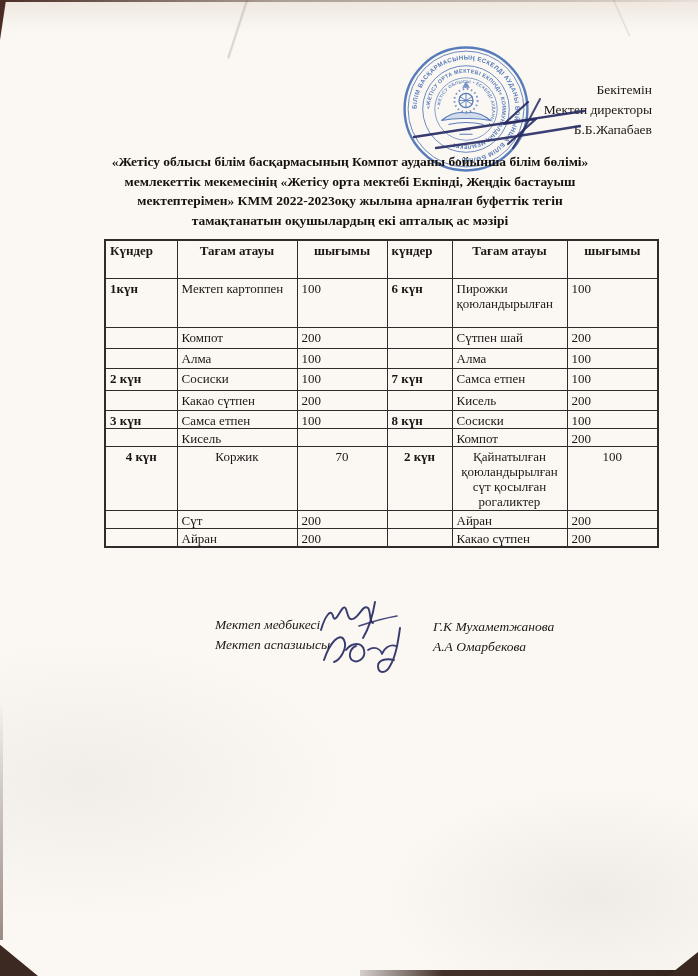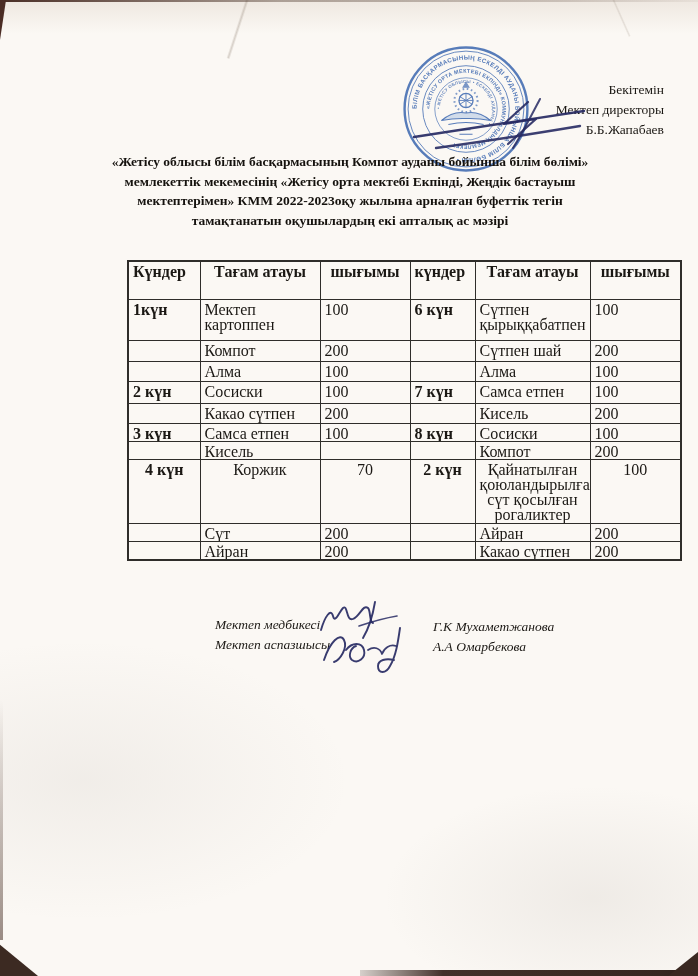--- a/index.html
+++ b/index.html
@@ -33,37 +33,37 @@
   .edge.bl-wedge{left:0;top:938px;width:38px;height:38px;background:#3c2a22;clip-path:polygon(0 18%,0 100%,100% 100%);}
   .edge.bottom-strip{left:360px;top:970px;width:332px;height:6px;background:linear-gradient(90deg,rgba(67,48,40,.2),#43302a 25%,#372620 90%,#2e201b);}
   .edge.br-wedge{left:668px;top:952px;width:30px;height:24px;background:#3a2821;clip-path:polygon(100% 0,100% 100%,0 100%);}
 
   
   .stamp{position:absolute;left:393px;top:36px;width:146px;height:146px;opacity:.92;}
   .stamp text{fill:#4a72b5;font-family:"Liberation Sans","DejaVu Sans",sans-serif;font-weight:bold;}
 
   
   .approval{
-    position:absolute;left:512px;top:80px;width:152px;
+    position:absolute;left:500px;top:80px;width:152px;
     text-align:right;font-size:13.5px;line-height:20px;white-space:nowrap;
   }
   .sig-director{position:absolute;left:408px;top:90px;width:185px;height:70px;}
 
   
   .title{
     position:absolute;left:44px;top:152px;width:612px;
     text-align:center;font-weight:bold;font-size:13.5px;line-height:19.5px;
     color:#15120e;
   }
 
   
   .menu-table{
-    position:absolute;left:104px;top:260px;
+    position:absolute;left:104px;top:239px;
     border-collapse:collapse;table-layout:fixed;width:553px;
-    font-size:16px;line-height:15px;margin-left:23px;
+    font-size:13px;line-height:15px;
   }
   .menu-table th,.menu-table td{
     border:1.2px solid #2f2d2a;
     padding:2px 4px 0 4px;
     vertical-align:top;
     overflow:hidden;
   }
   .menu-table{border:2px solid #2f2d2a;}
   .menu-table th{font-weight:bold;height:35px;text-align:left;}
   .menu-table th.center{text-align:center;font-family:Liberation Serif, serif;}
@@ -149,26 +149,26 @@
         <tr>
           <th>Күндер</th>
           <th class="center">Тағам атауы</th>
           <th class="center">шығымы</th>
           <th>күндер</th>
           <th class="center">Тағам атауы</th>
           <th class="center">шығымы</th>
         </tr>
       </thead>
     <tbody>
-        <tr style="height: 41px;">
+        <tr style="height: 49px;">
           <td class="day">1күн</td>
           <td>Мектеп картоппен</td>
           <td>100</td>
           <td class="day">6 күн</td>
-          <td>Сүтпен қырыққабатпен</td>
+          <td>Пирожки қоюландырылған</td>
           <td>100</td>
         </tr>
         <tr style="height: 21px;">
           <td class="day"></td>
           <td>Компот</td>
           <td>200</td>
           <td class="day"></td>
           <td>Сүтпен шай</td>
           <td>200</td>
         </tr>

